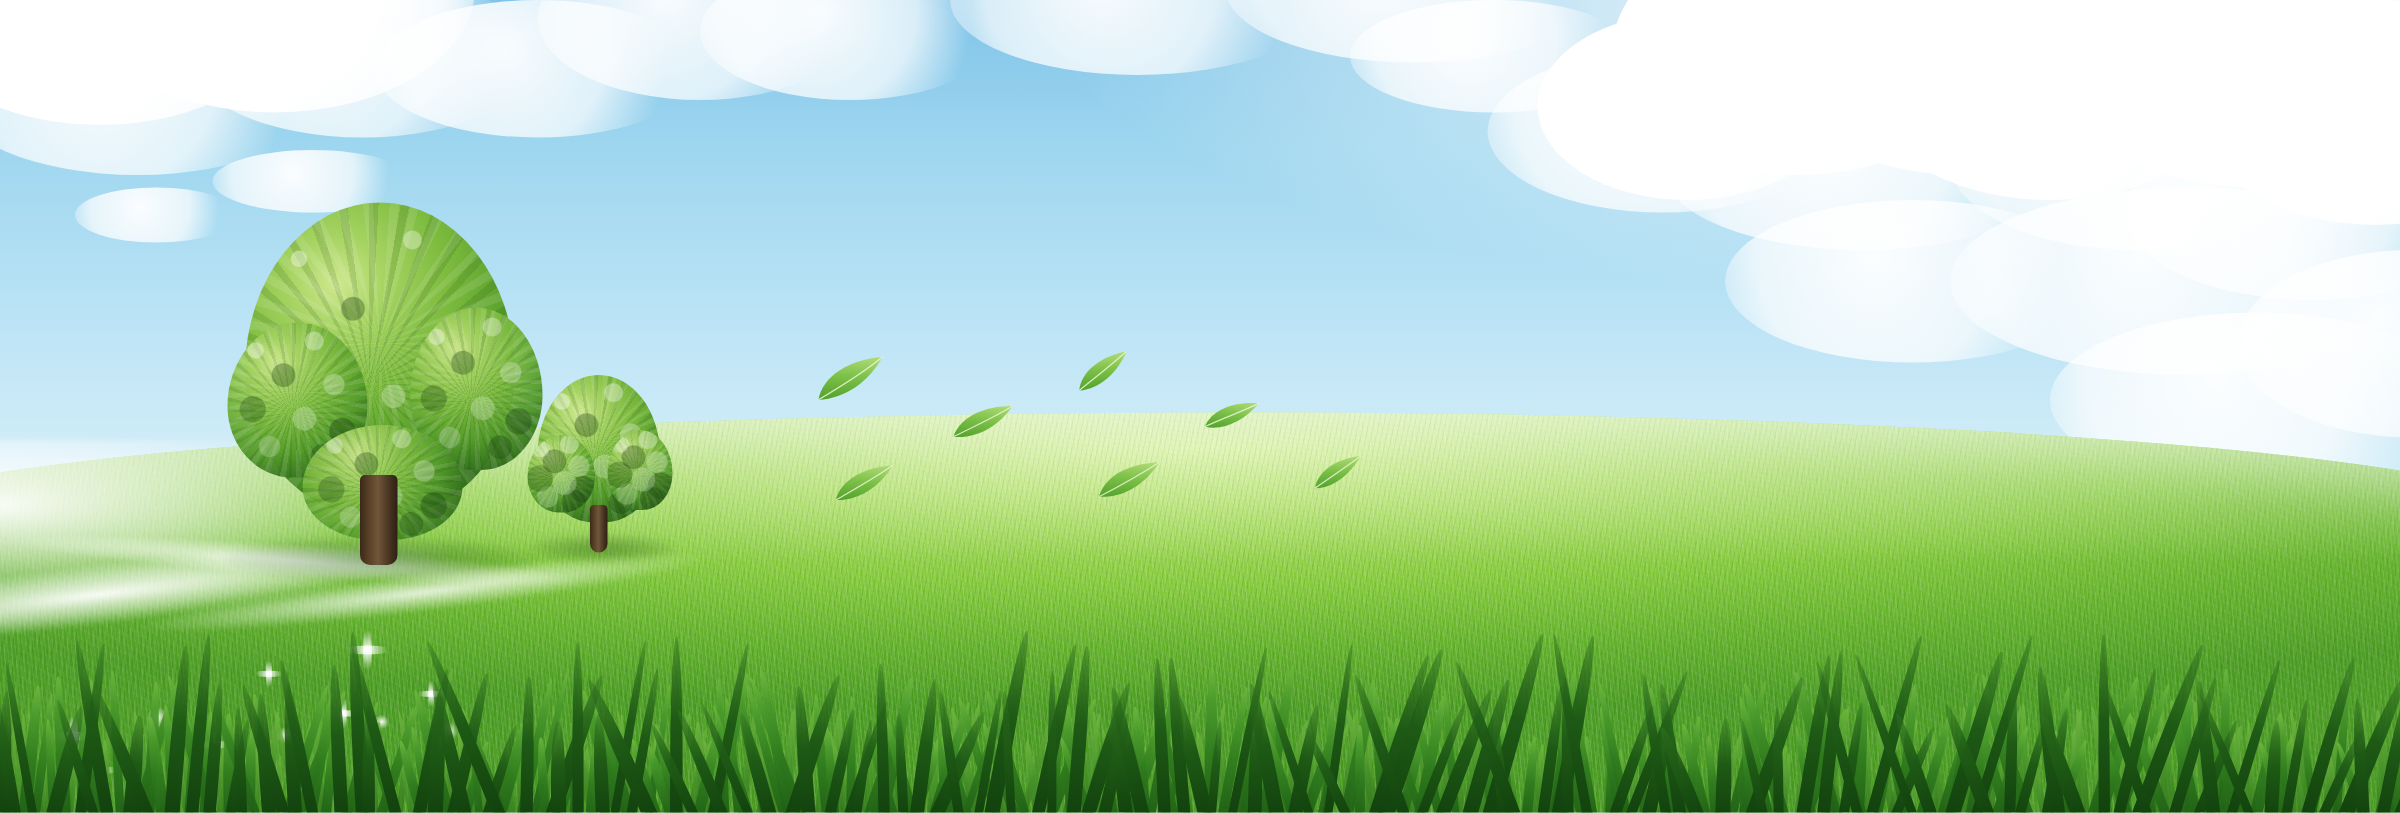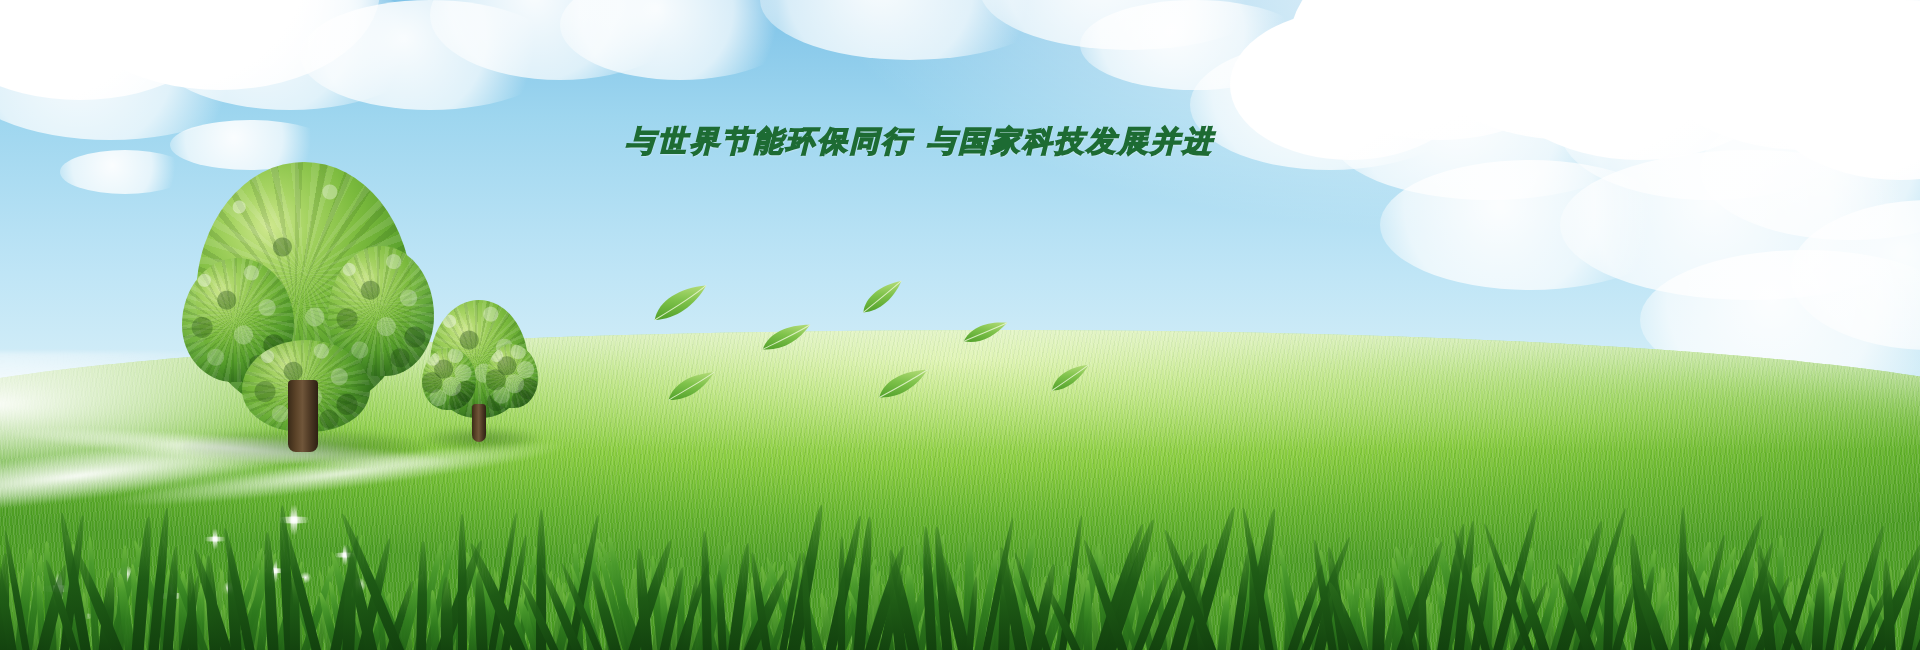--- a/index.html
+++ b/index.html
@@ -345,21 +345,20 @@
         </linearGradient>
           </defs>
         <path d="M1 16 C8 3, 26 -1, 44 3 C31 14, 15 21, 1 16 Z" fill="url(#lg7)"></path>
         <path d="M1 16 C15 12, 31 7, 44 3" stroke="#e9f6d4" stroke-width="1" fill="none" opacity=".85"></path>
       </svg>
     </div>
 
   </div>
 
   <div class="copy">
-    <p class="calli">与世界节能环保同行  与国家科技发展并进</p>
   </div>
 
   <div class="grassband" id="grassband">
       <div class="blade lt" style="left: -4.88592px; height: 84.1064px; width: 7.72287px; opacity: 0.72; transform: rotate(10.4655deg);"></div>
       <div class="blade lt" style="left: 3.24817px; height: 54.6316px; width: 6.41276px; opacity: 0.72; transform: rotate(-10.7462deg);"></div>
       <div class="blade lt" style="left: 11.4524px; height: 69.6571px; width: 7.26632px; opacity: 0.72; transform: rotate(1.98616deg);"></div>
       <div class="blade lt" style="left: 17.585px; height: 86.607px; width: 5.01333px; opacity: 0.72; transform: rotate(-1.07138deg);"></div>
       <div class="blade lt" style="left: 29.7846px; height: 89.8889px; width: 6.43036px; opacity: 0.72; transform: rotate(-6.62356deg);"></div>
       <div class="blade lt" style="left: 35.4417px; height: 54.8763px; width: 7.84113px; opacity: 0.72; transform: rotate(-5.39569deg);"></div>
       <div class="blade lt" style="left: 47.1079px; height: 63.3371px; width: 7.15027px; opacity: 0.72; transform: rotate(9.60481deg);"></div>

